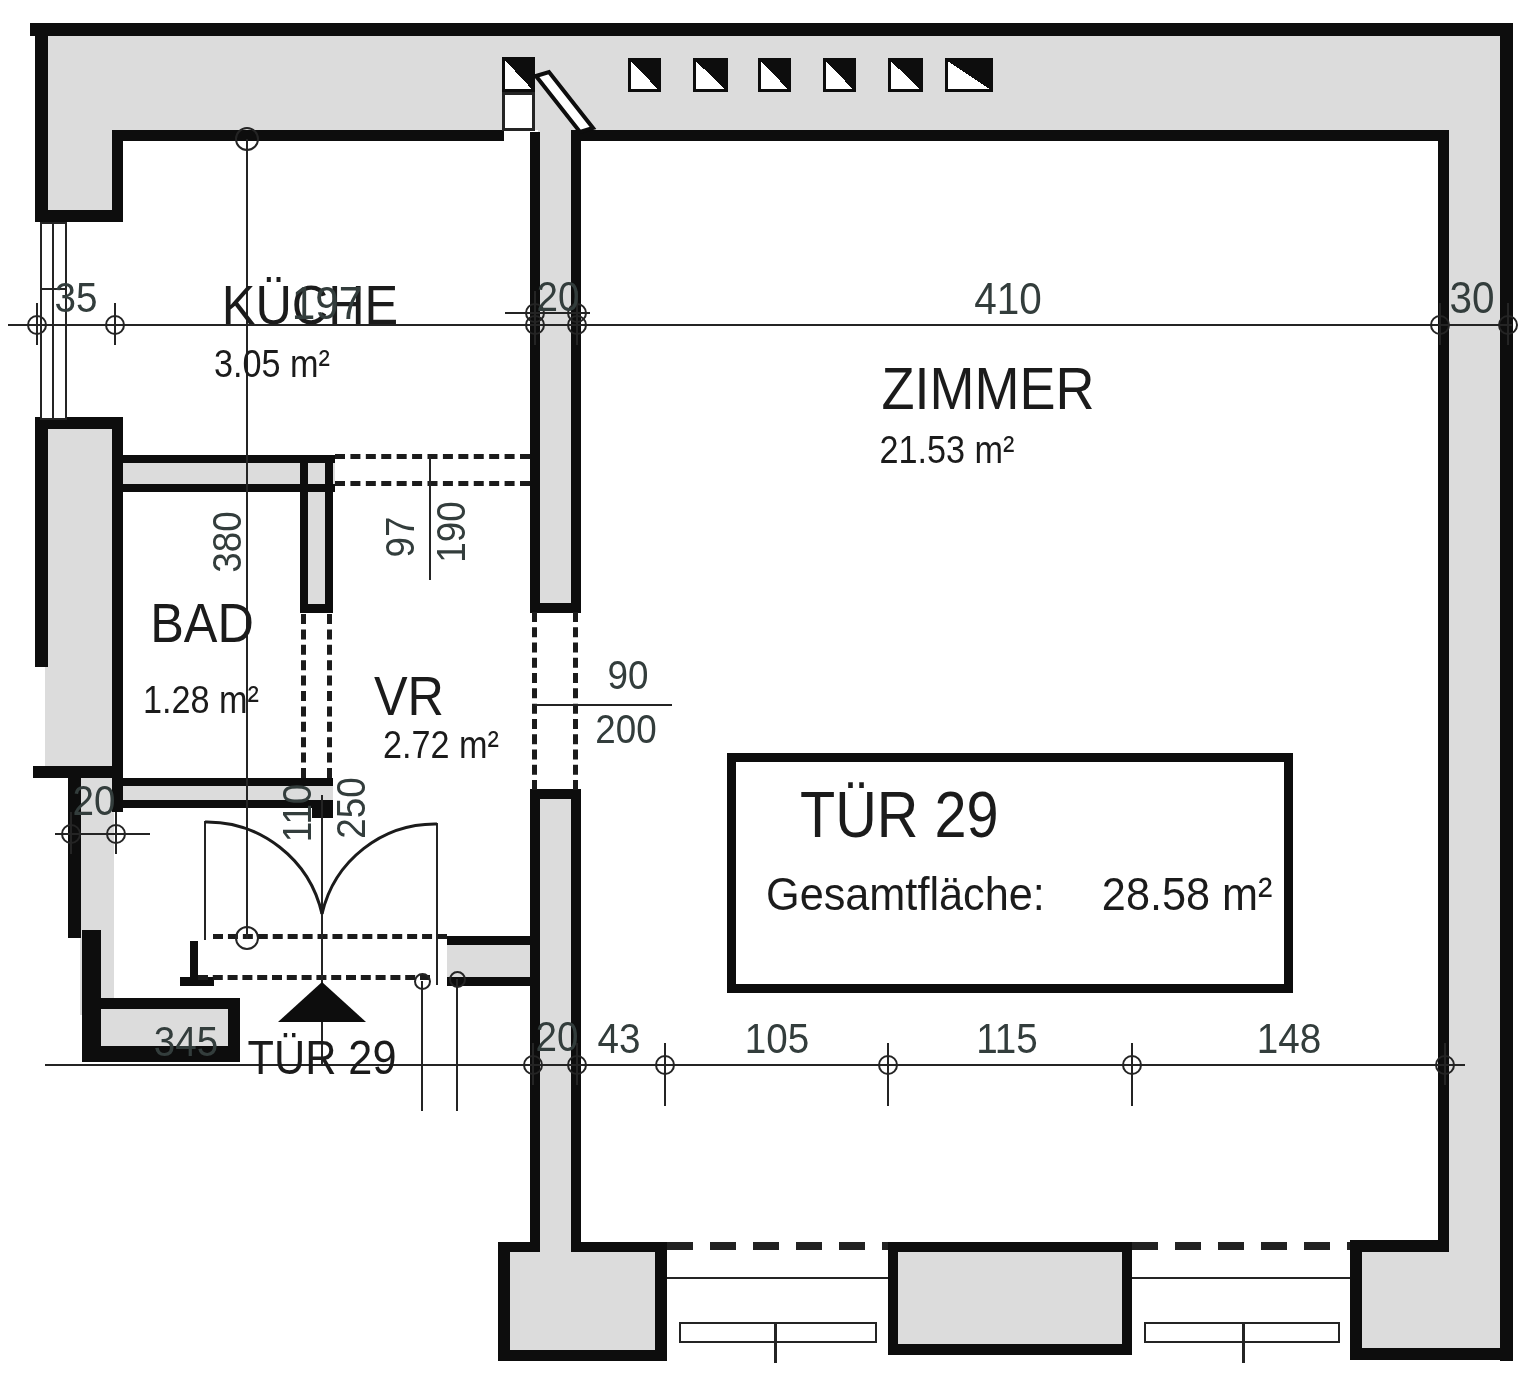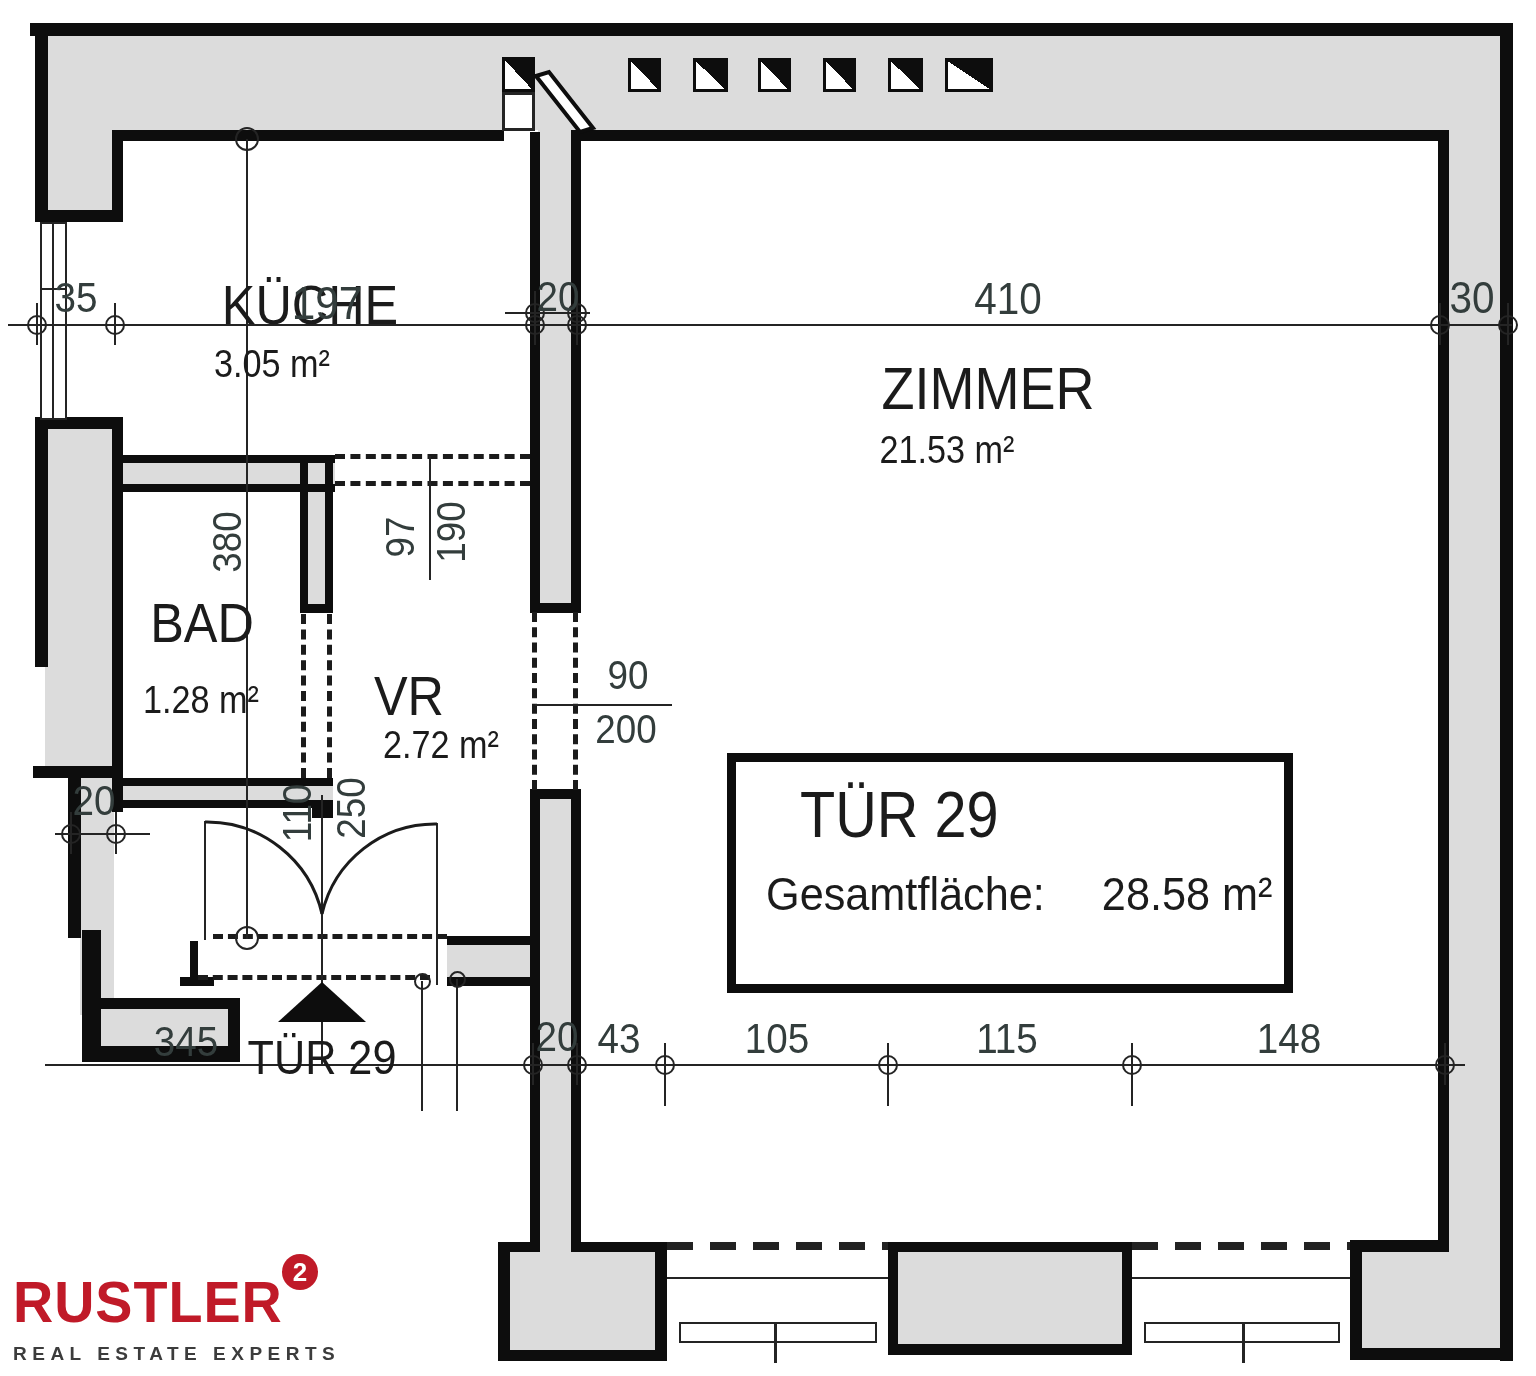--- a/index.html
+++ b/index.html
@@ -234,19 +234,14 @@
   </div>
 
   <div id="infobox">
     <div class="title">TÜR 29</div>
     <div class="row">
       <span>Gesamtfläche:</span>
       <span class="val">28.58 m²</span>
     </div>
   </div>
 
-  <div id="logo">
-    <div class="brand">RUSTLER</div>
-    <div class="sup">2</div>
-    <div class="tagline">REAL ESTATE EXPERTS</div>
-  </div>
 
 </div>
 
 </body></html>

